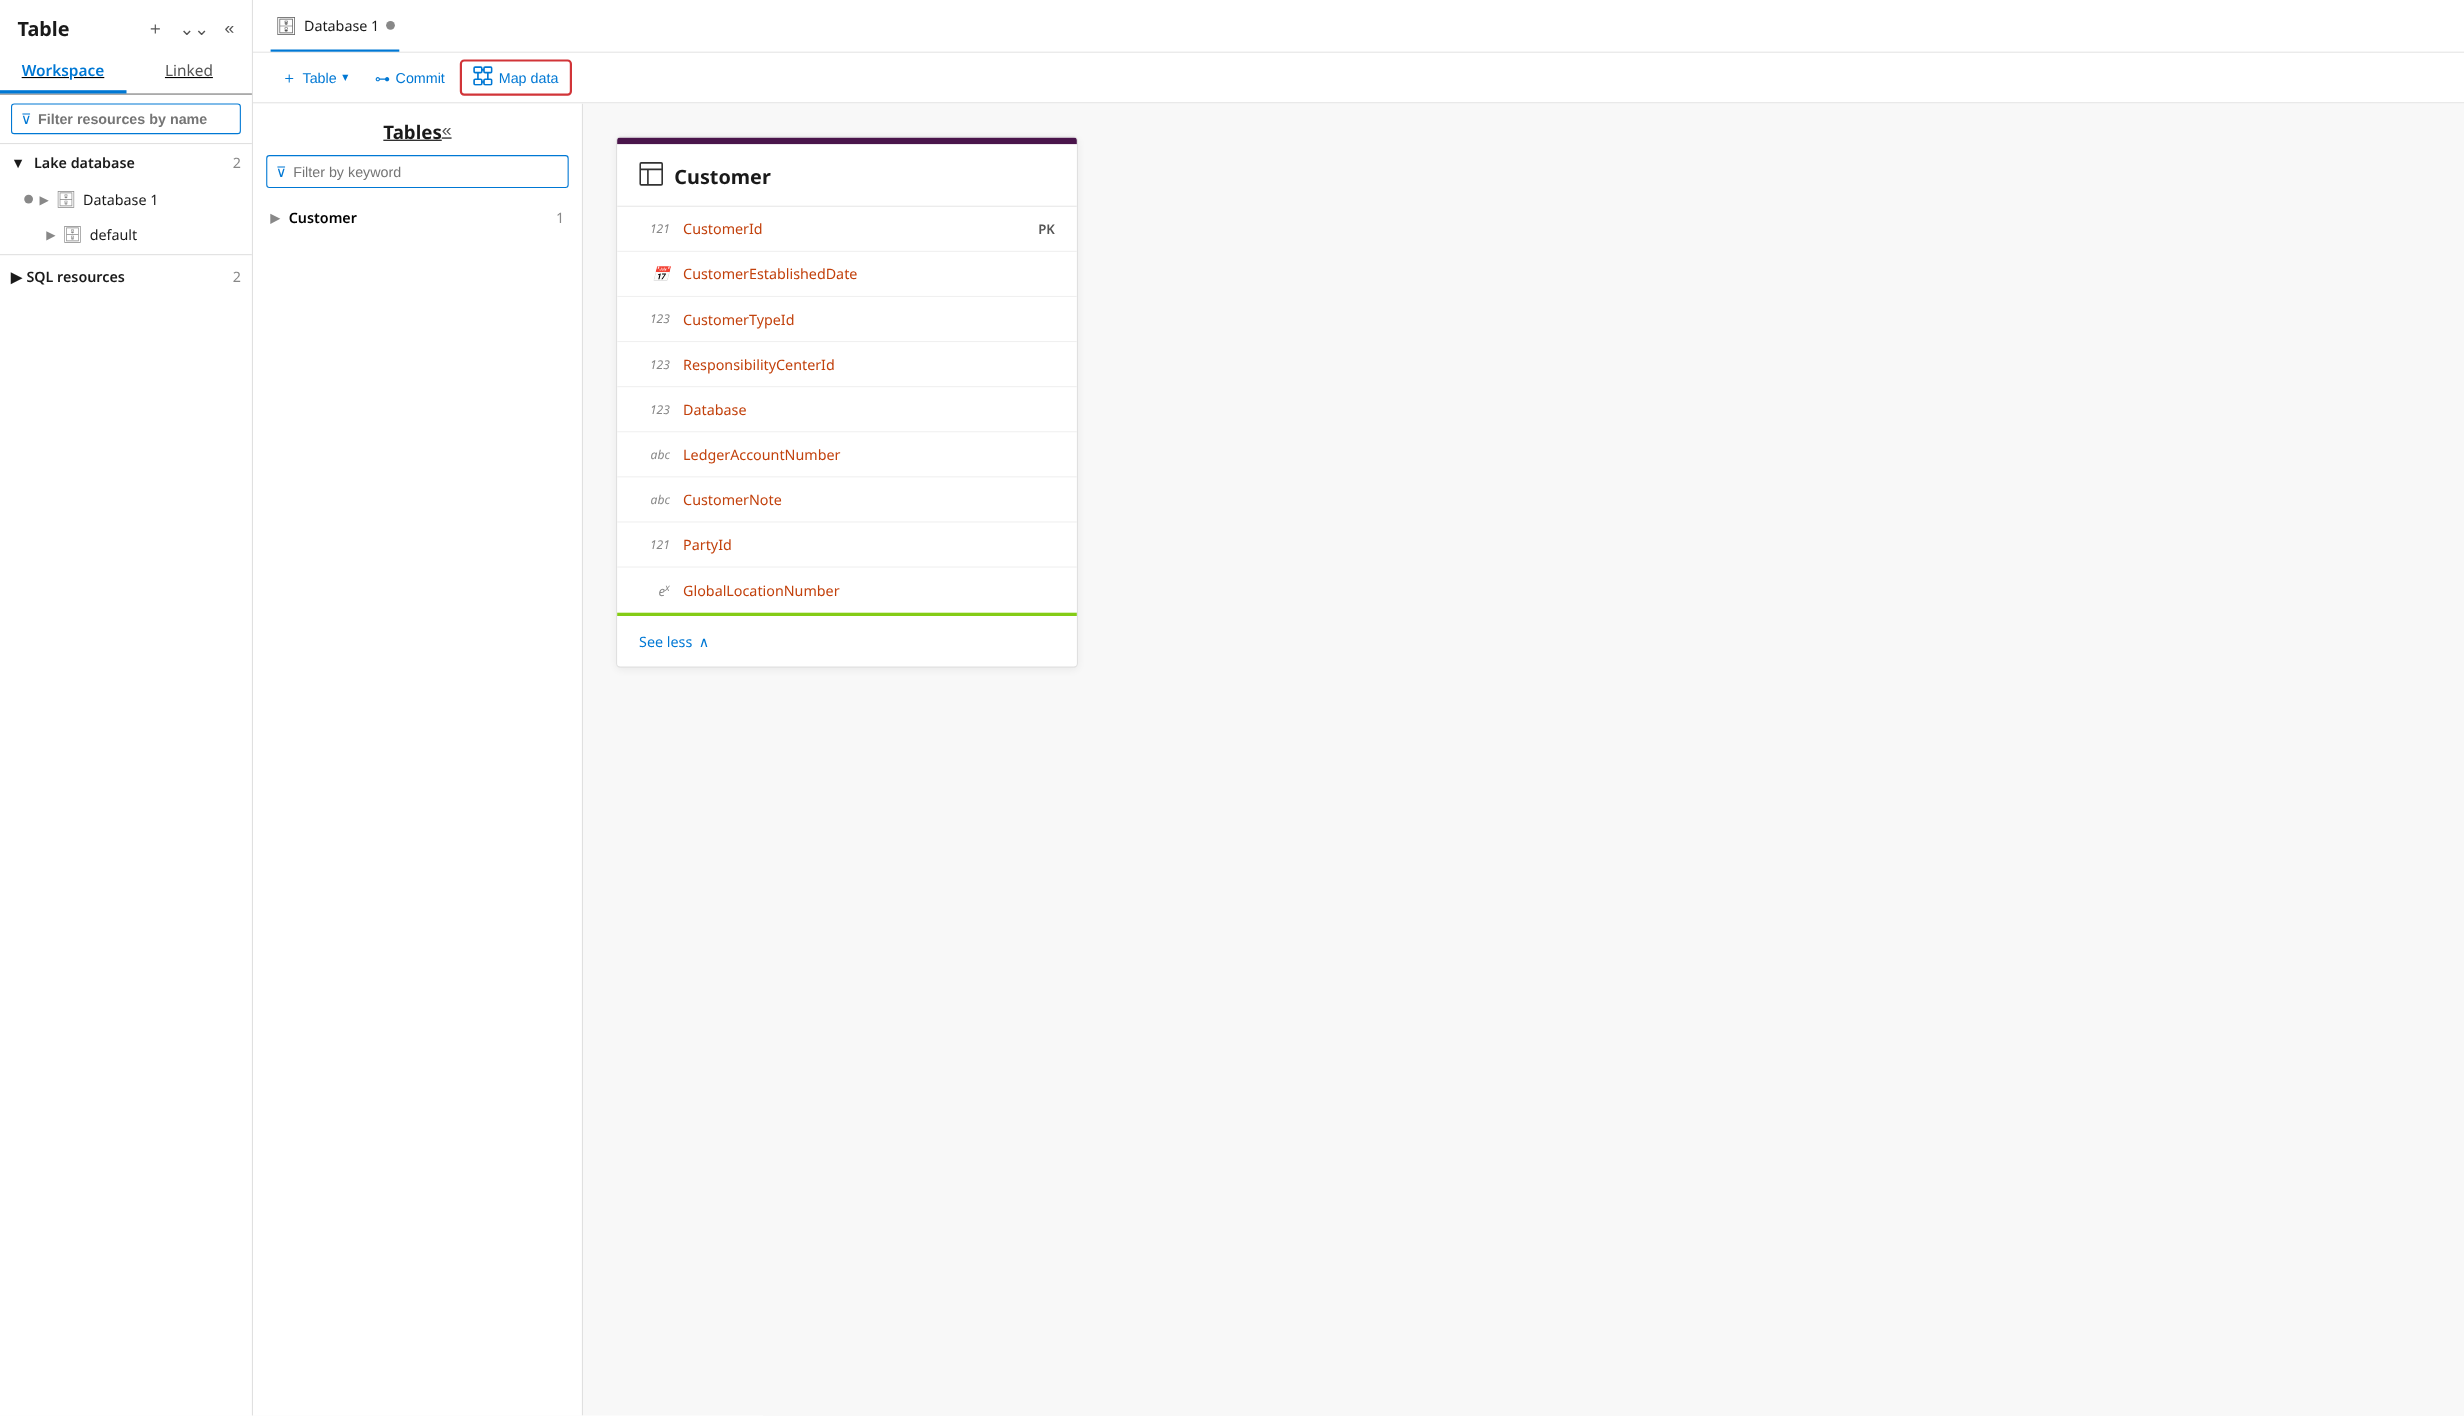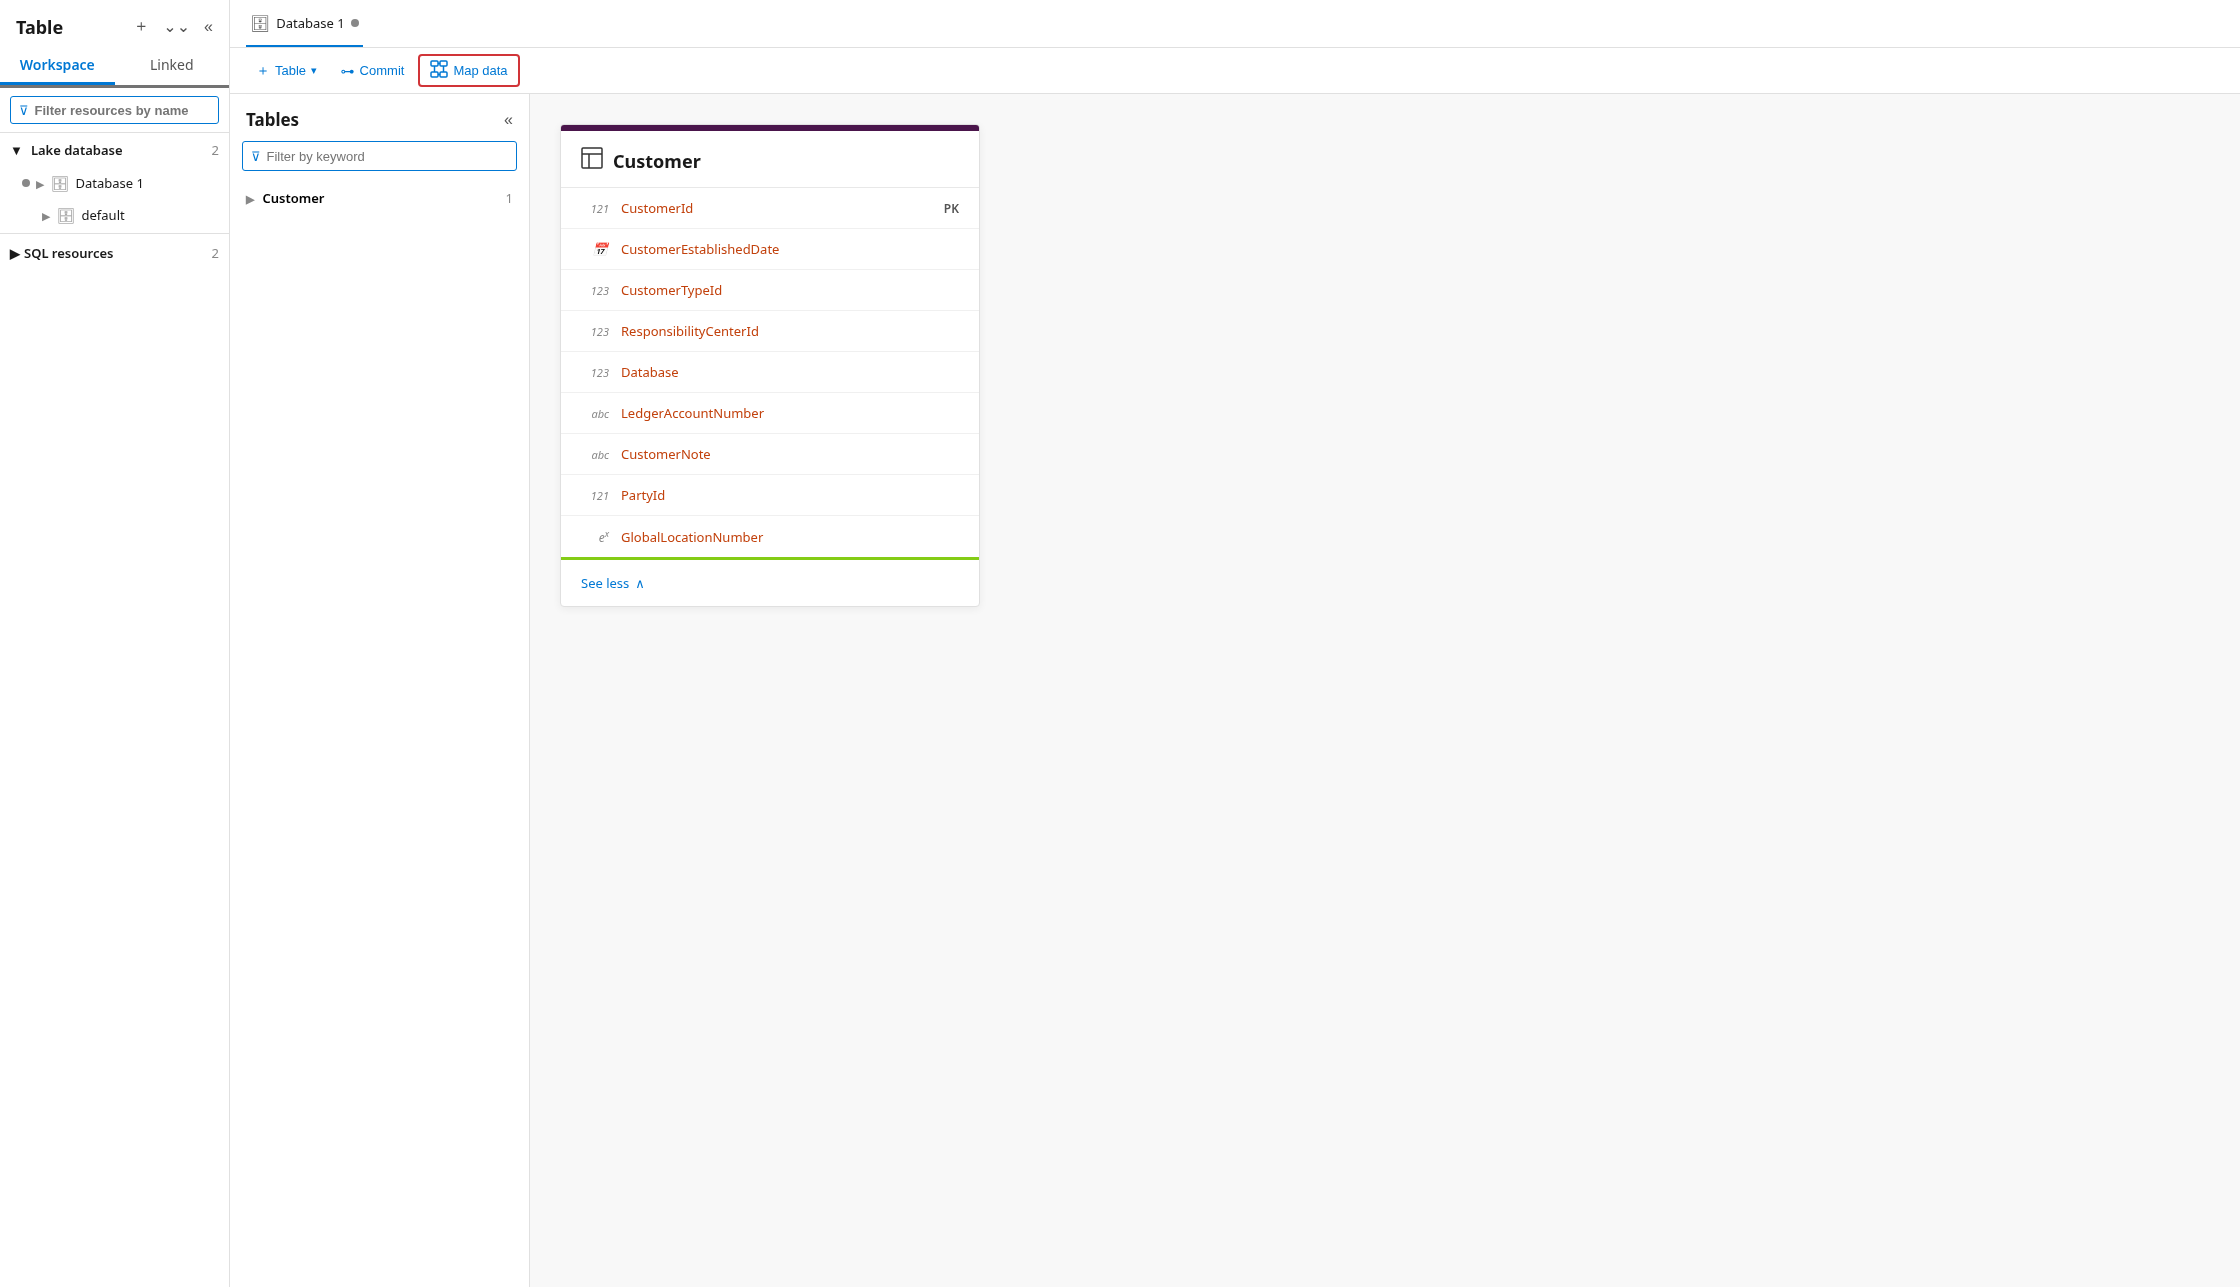--- a/index.html
+++ b/index.html
@@ -42,21 +42,22 @@
       border: none;
       cursor: pointer;
       color: #555;
       font-size: 16px;
       padding: 2px 4px;
       display: flex;
       align-items: center;
     }
     .sidebar-tabs {
       display: flex;
-      border-bottom: 3px solid #737373;
+      border-bottom: 1px solid #737373;
+      text-decoration: underline;
     }
     .tab {
       flex: 1;
       text-align: center;
       padding: 8px 0;
       cursor: pointer;
       font-size: 14px;
       color: #555;
       border-bottom: 3px solid transparent;
     }
@@ -233,22 +234,23 @@
       width: 300px;
       border-right: 1px solid #e0e0e0;
       display: flex;
       flex-direction: column;
       background: #fff;
       flex-shrink: 0;
     }
     .tables-header {
       display: flex;
       align-items: center;
-      justify-content: space-between;
+      justify-content: center;
       padding: 14px 16px 10px;
+      text-decoration: underline;
     }
     .tables-title {
       font-size: 17px;
       font-weight: 700;
       color: #1a1a1a;
     }
     .collapse-btn {
       background: none;
       border: none;
       cursor: pointer;

